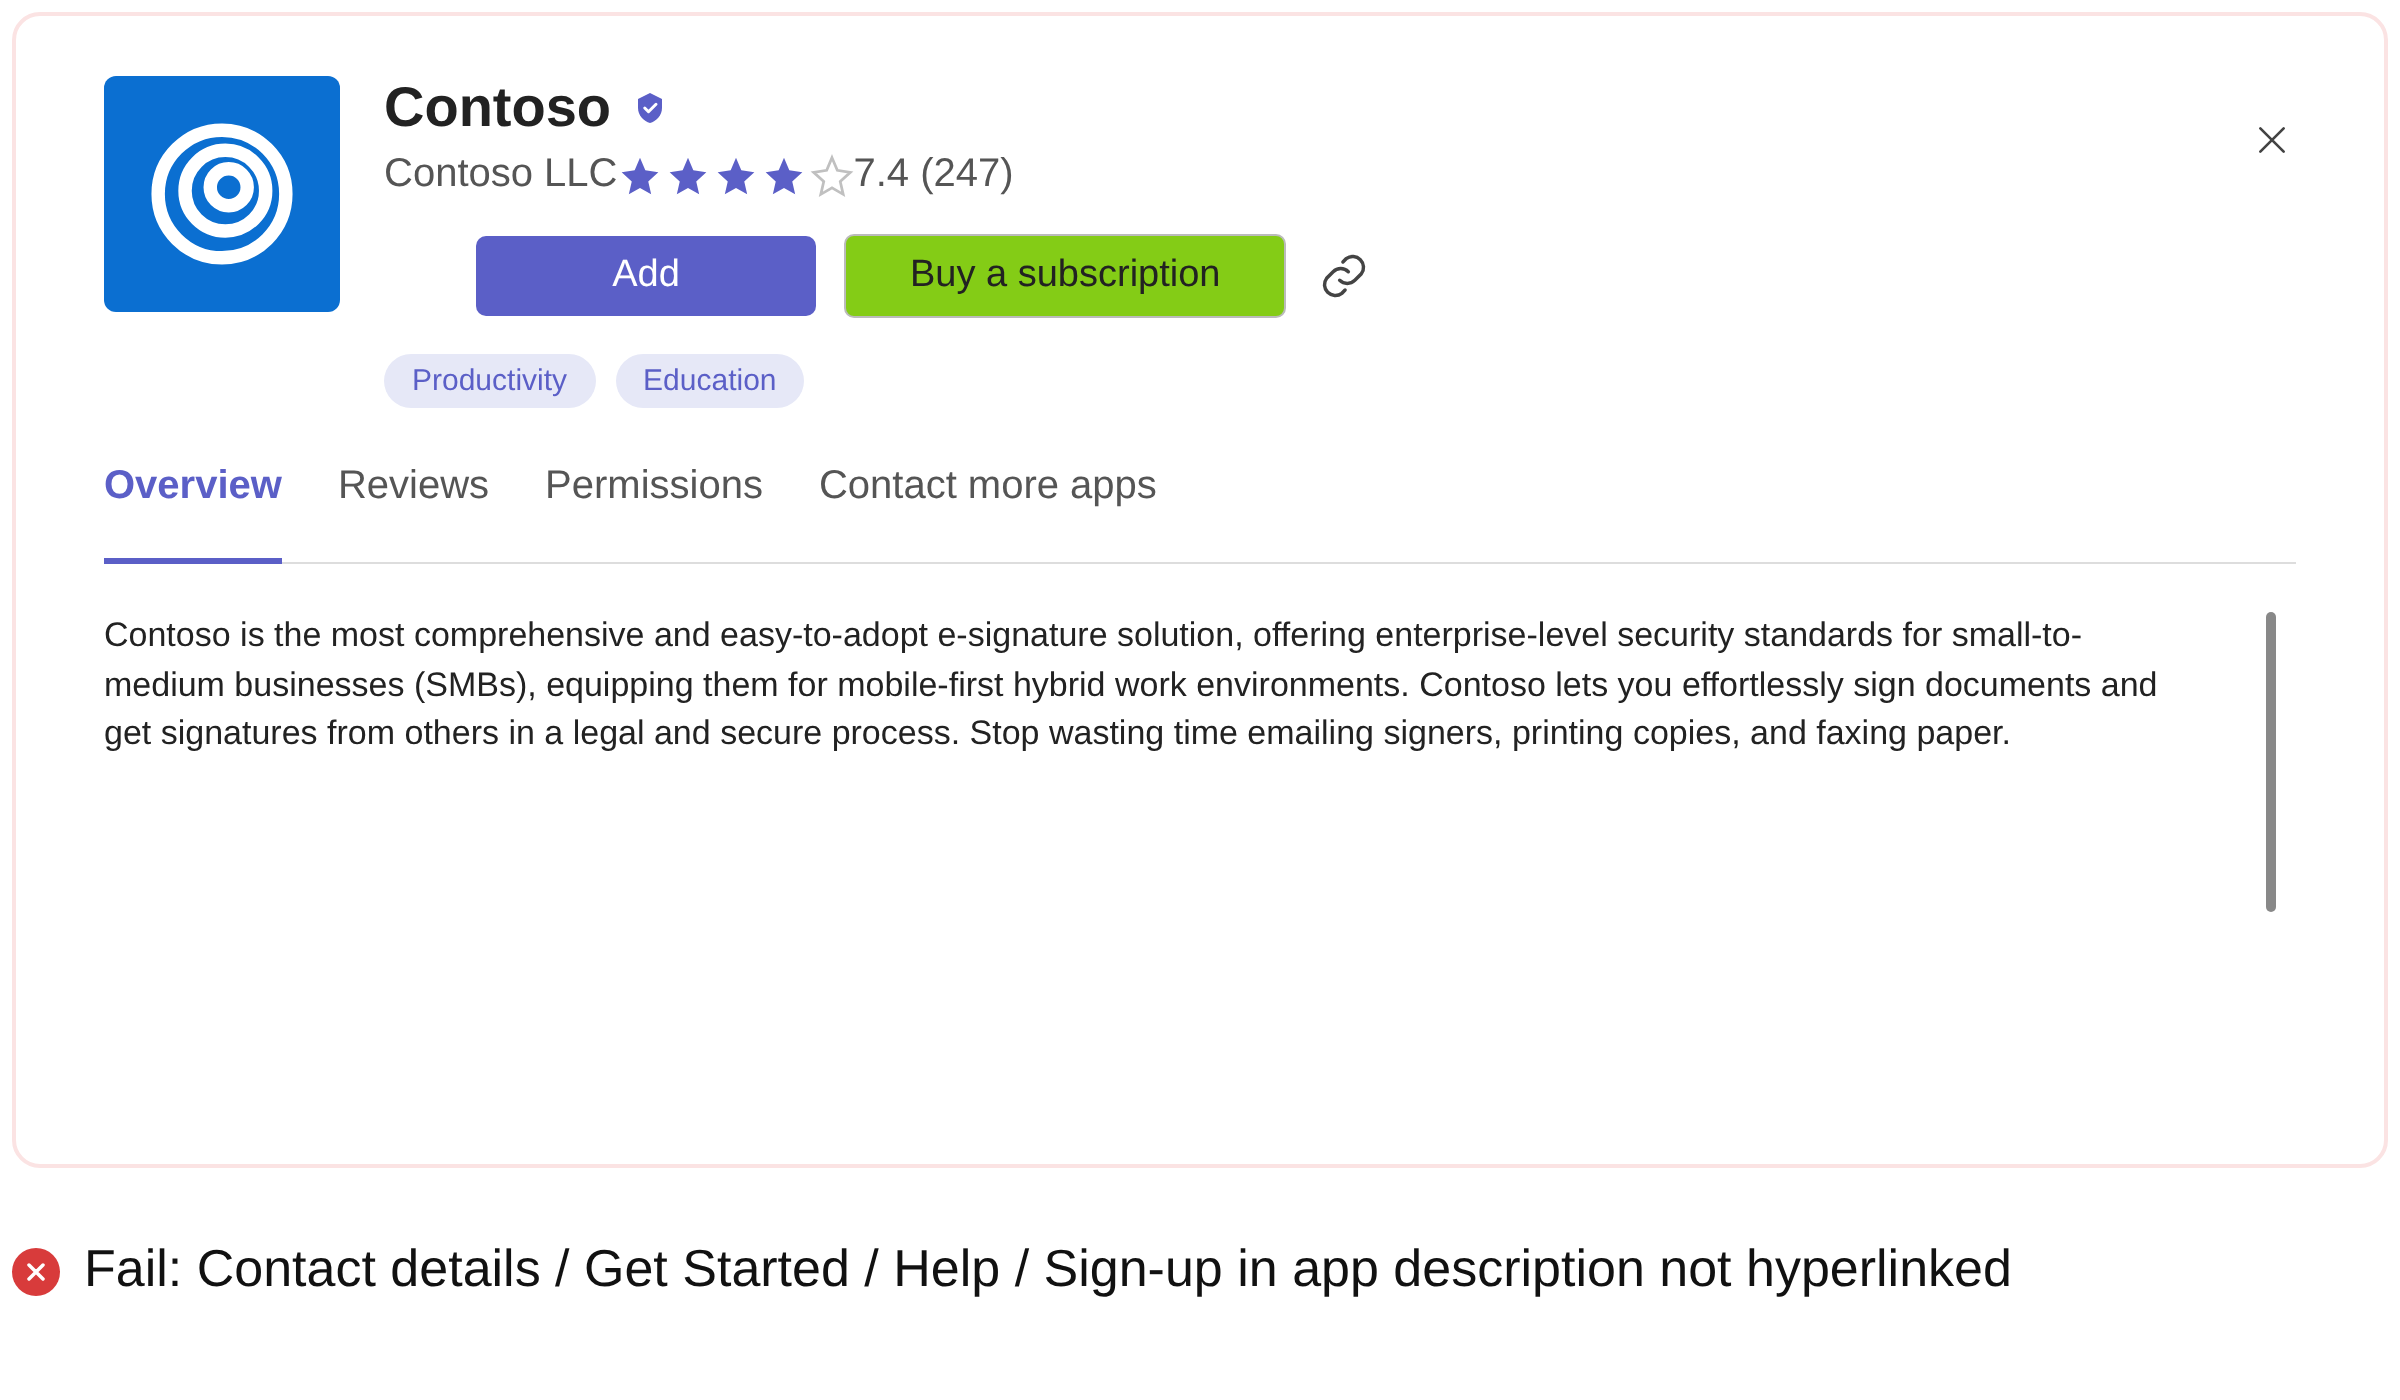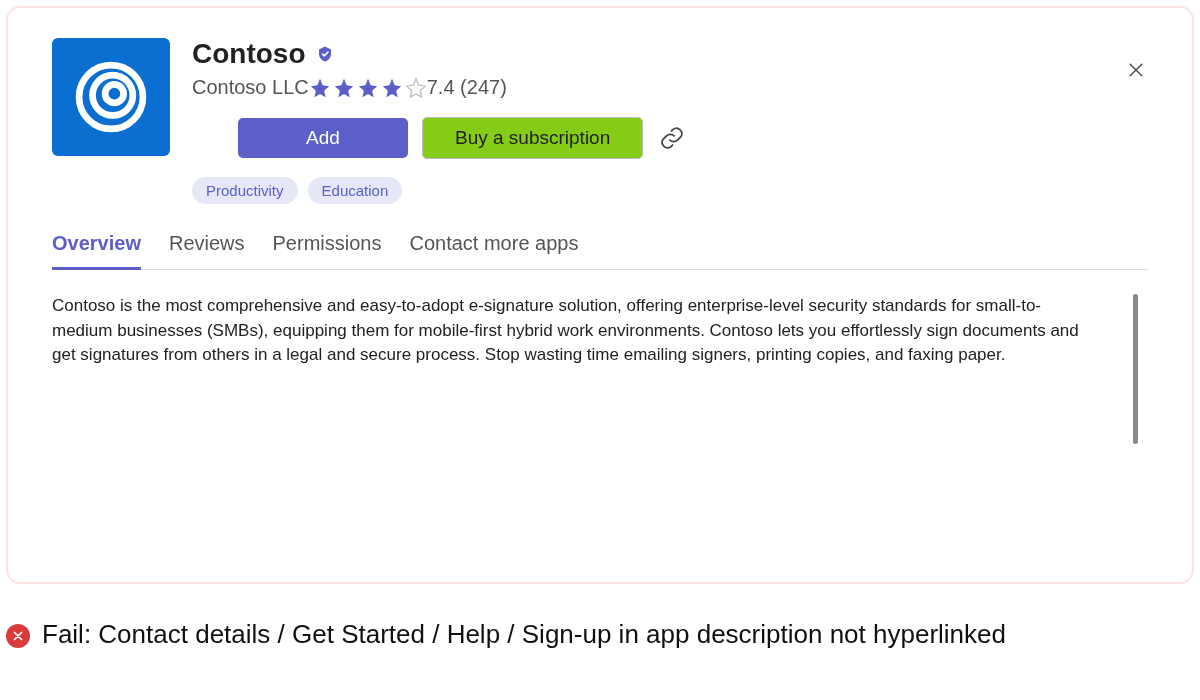--- a/index.html
+++ b/index.html
@@ -116,21 +116,21 @@
   }
   .tabs-row {
     display: flex;
     gap: 28px;
     margin-top: 28px;
     border-bottom: 1px solid #ddd;
   }
   .tab {
     font-size: 20px;
     color: #555;
-    padding-bottom: 12px;
+    padding-bottom: 24px;
     cursor: pointer;
   }
   .tab.active {
     color: #5b5fc7;
     font-weight: 600;
     border-bottom: 3px solid #5b5fc7;
     margin-bottom: -1px;
   }
   .desc-area {
     position: relative;

